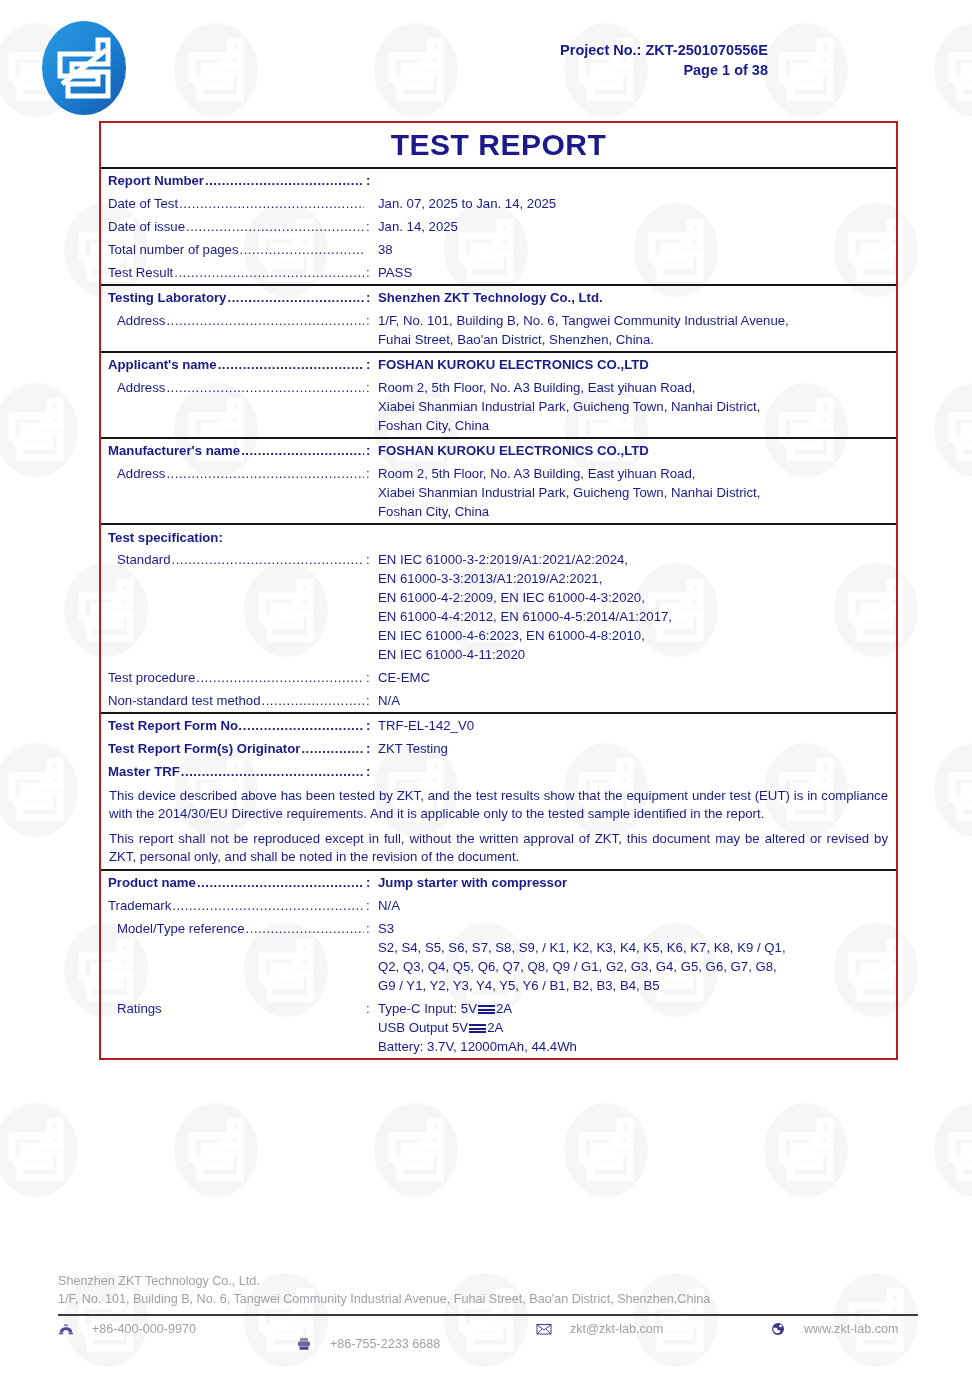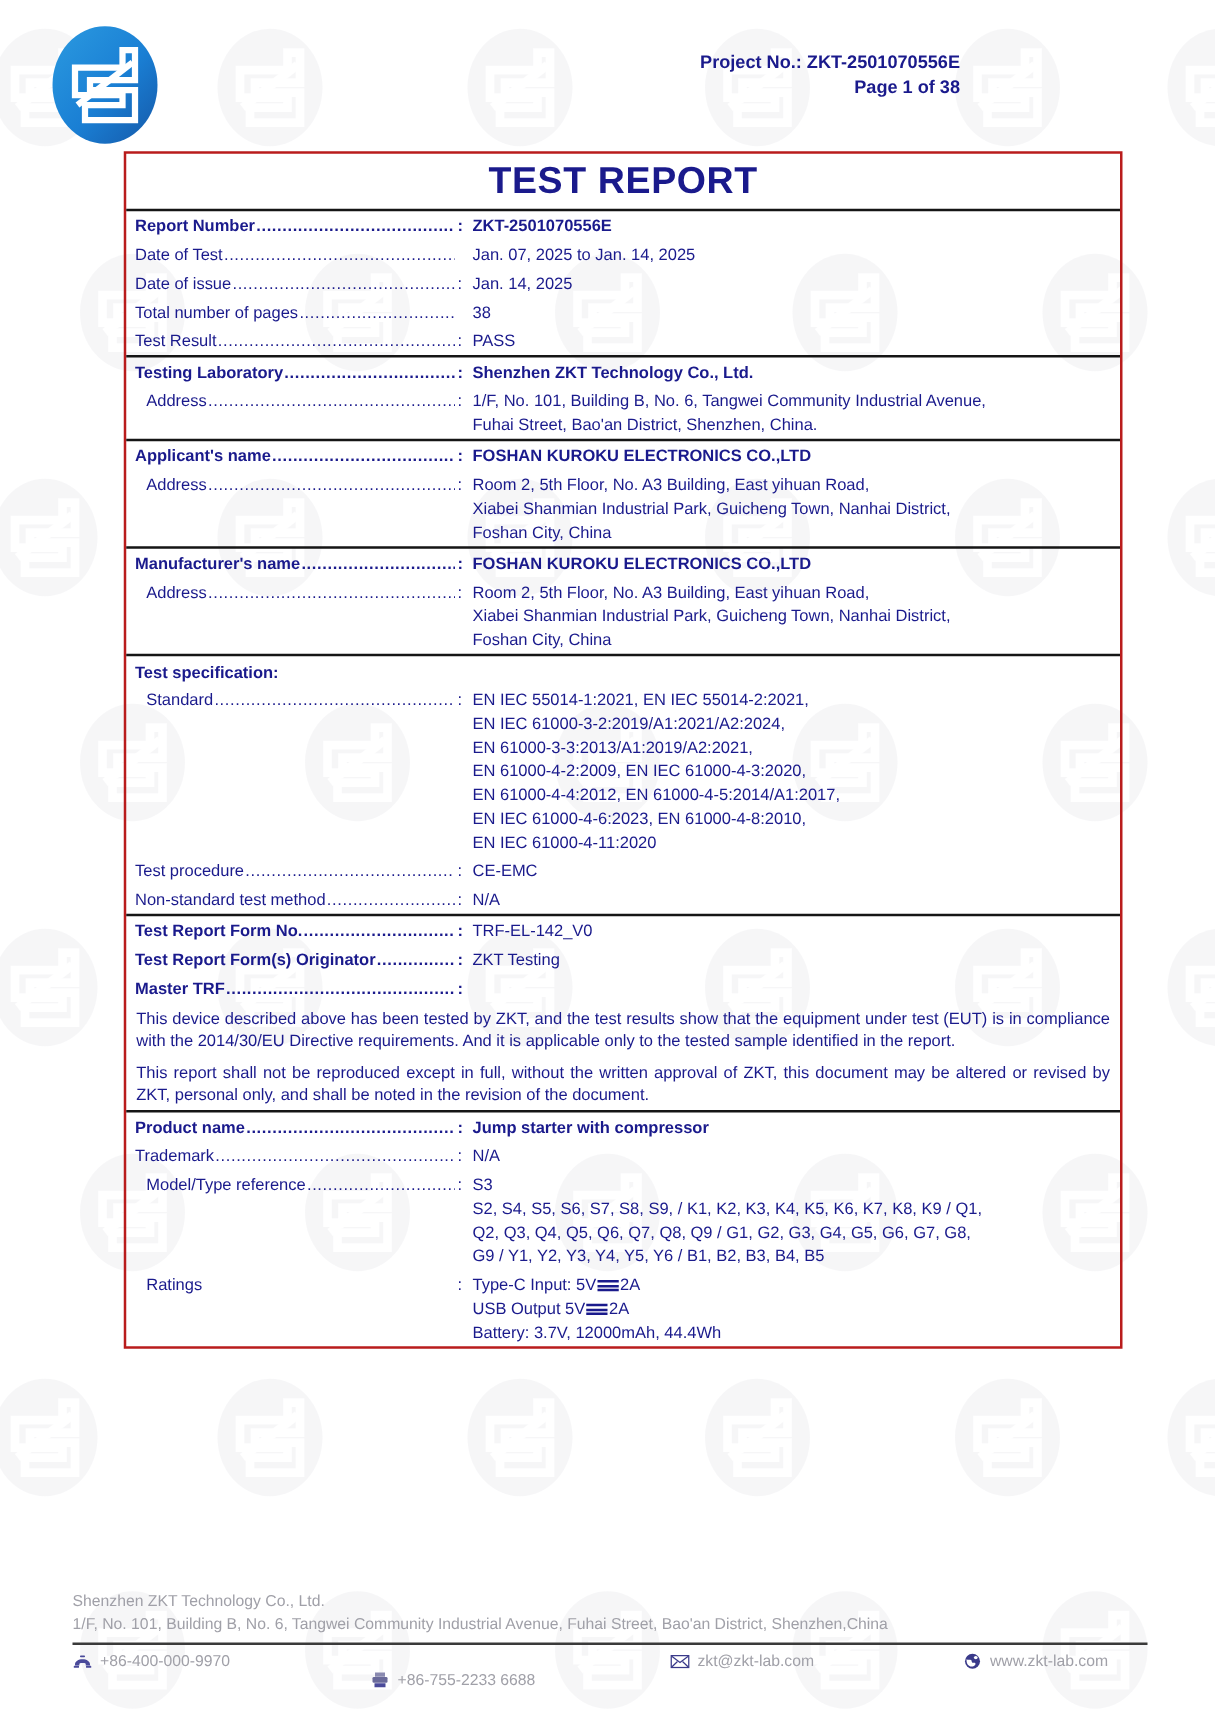--- a/index.html
+++ b/index.html
@@ -73,21 +73,21 @@
   
   #footer{position:absolute;left:0;top:1272px;width:972px;z-index:2;
     color:#9a9a9a;}
   #footer .addr{
     position:absolute;left:58px;top:0;width:880px;
     font-size:12.6px;line-height:18px;color:#a0a0a8;
   }
   #footer .rule{position:absolute;left:58px;top:42px;width:860px;
     height:2px;background:#3a3a3a;}
   #footer .contacts{position:absolute;left:58px;top:48px;width:880px;height:28px;}
-  .citem{position:absolute;display:flex;align-items:center;gap:6px;
+  .citem{position:absolute;display:flex;align-items:center;gap:18px;
     font-size:12.6px;color:#a0a0a8;line-height:18px;justify-content:space-between;}
   .cicon{display:inline-block;width:16px;height:14px;flex:0 0 16px;}
   .cicon svg{display:block;}
 </style>
 </head>
 <body>
 
 <div id="watermarks">
     <div class="wm" style="left: -10px; top: 20px;">
       <svg viewBox="0 0 92 100" width="92" height="100">
@@ -427,23 +427,20 @@
   </div>
 
   <div id="sections-host">
       <div class="sect">
         <div class="row">
           <div class="lab">
             <span class="txt" style="font-weight: bold;">Report Number</span>
             <span class="dots" style="font-weight: bold;">...........................................................</span>
             <span class="colon" style="font-weight: bold;">:</span>
           </div>
-          <div class="val b">
-            <div>ZKT-2501070556E</div>
-          </div>
         </div>
         <div class="row">
           <div class="lab">
             <span class="txt">Date of Test</span>
             <span class="dots">...........................................................</span>
             <span class="colon"></span>
           </div>
           <div class="val">
             <div>Jan. 07, 2025 to Jan. 14, 2025</div>
           </div>
@@ -552,21 +549,20 @@
       </div>
       <div class="sect">
         <div style="padding: 3px 0px 1px 7px; font-size: 13.2px; font-weight: bold; line-height: 19px;">Test specification:</div>
         <div class="row">
           <div class="lab mid">
             <span class="txt">Standard</span>
             <span class="dots">...........................................................</span>
             <span class="colon">:</span>
           </div>
           <div class="val">
-            <div>EN IEC 55014-1:2021, EN IEC 55014-2:2021,</div>
             <div>EN IEC 61000-3-2:2019/A1:2021/A2:2024,</div>
             <div>EN 61000-3-3:2013/A1:2019/A2:2021,</div>
             <div>EN 61000-4-2:2009, EN IEC 61000-4-3:2020,</div>
             <div>EN 61000-4-4:2012, EN 61000-4-5:2014/A1:2017,</div>
             <div>EN IEC 61000-4-6:2023, EN 61000-4-8:2010,</div>
             <div>EN IEC 61000-4-11:2020</div>
           </div>
         </div>
         <div class="row">
           <div class="lab">

